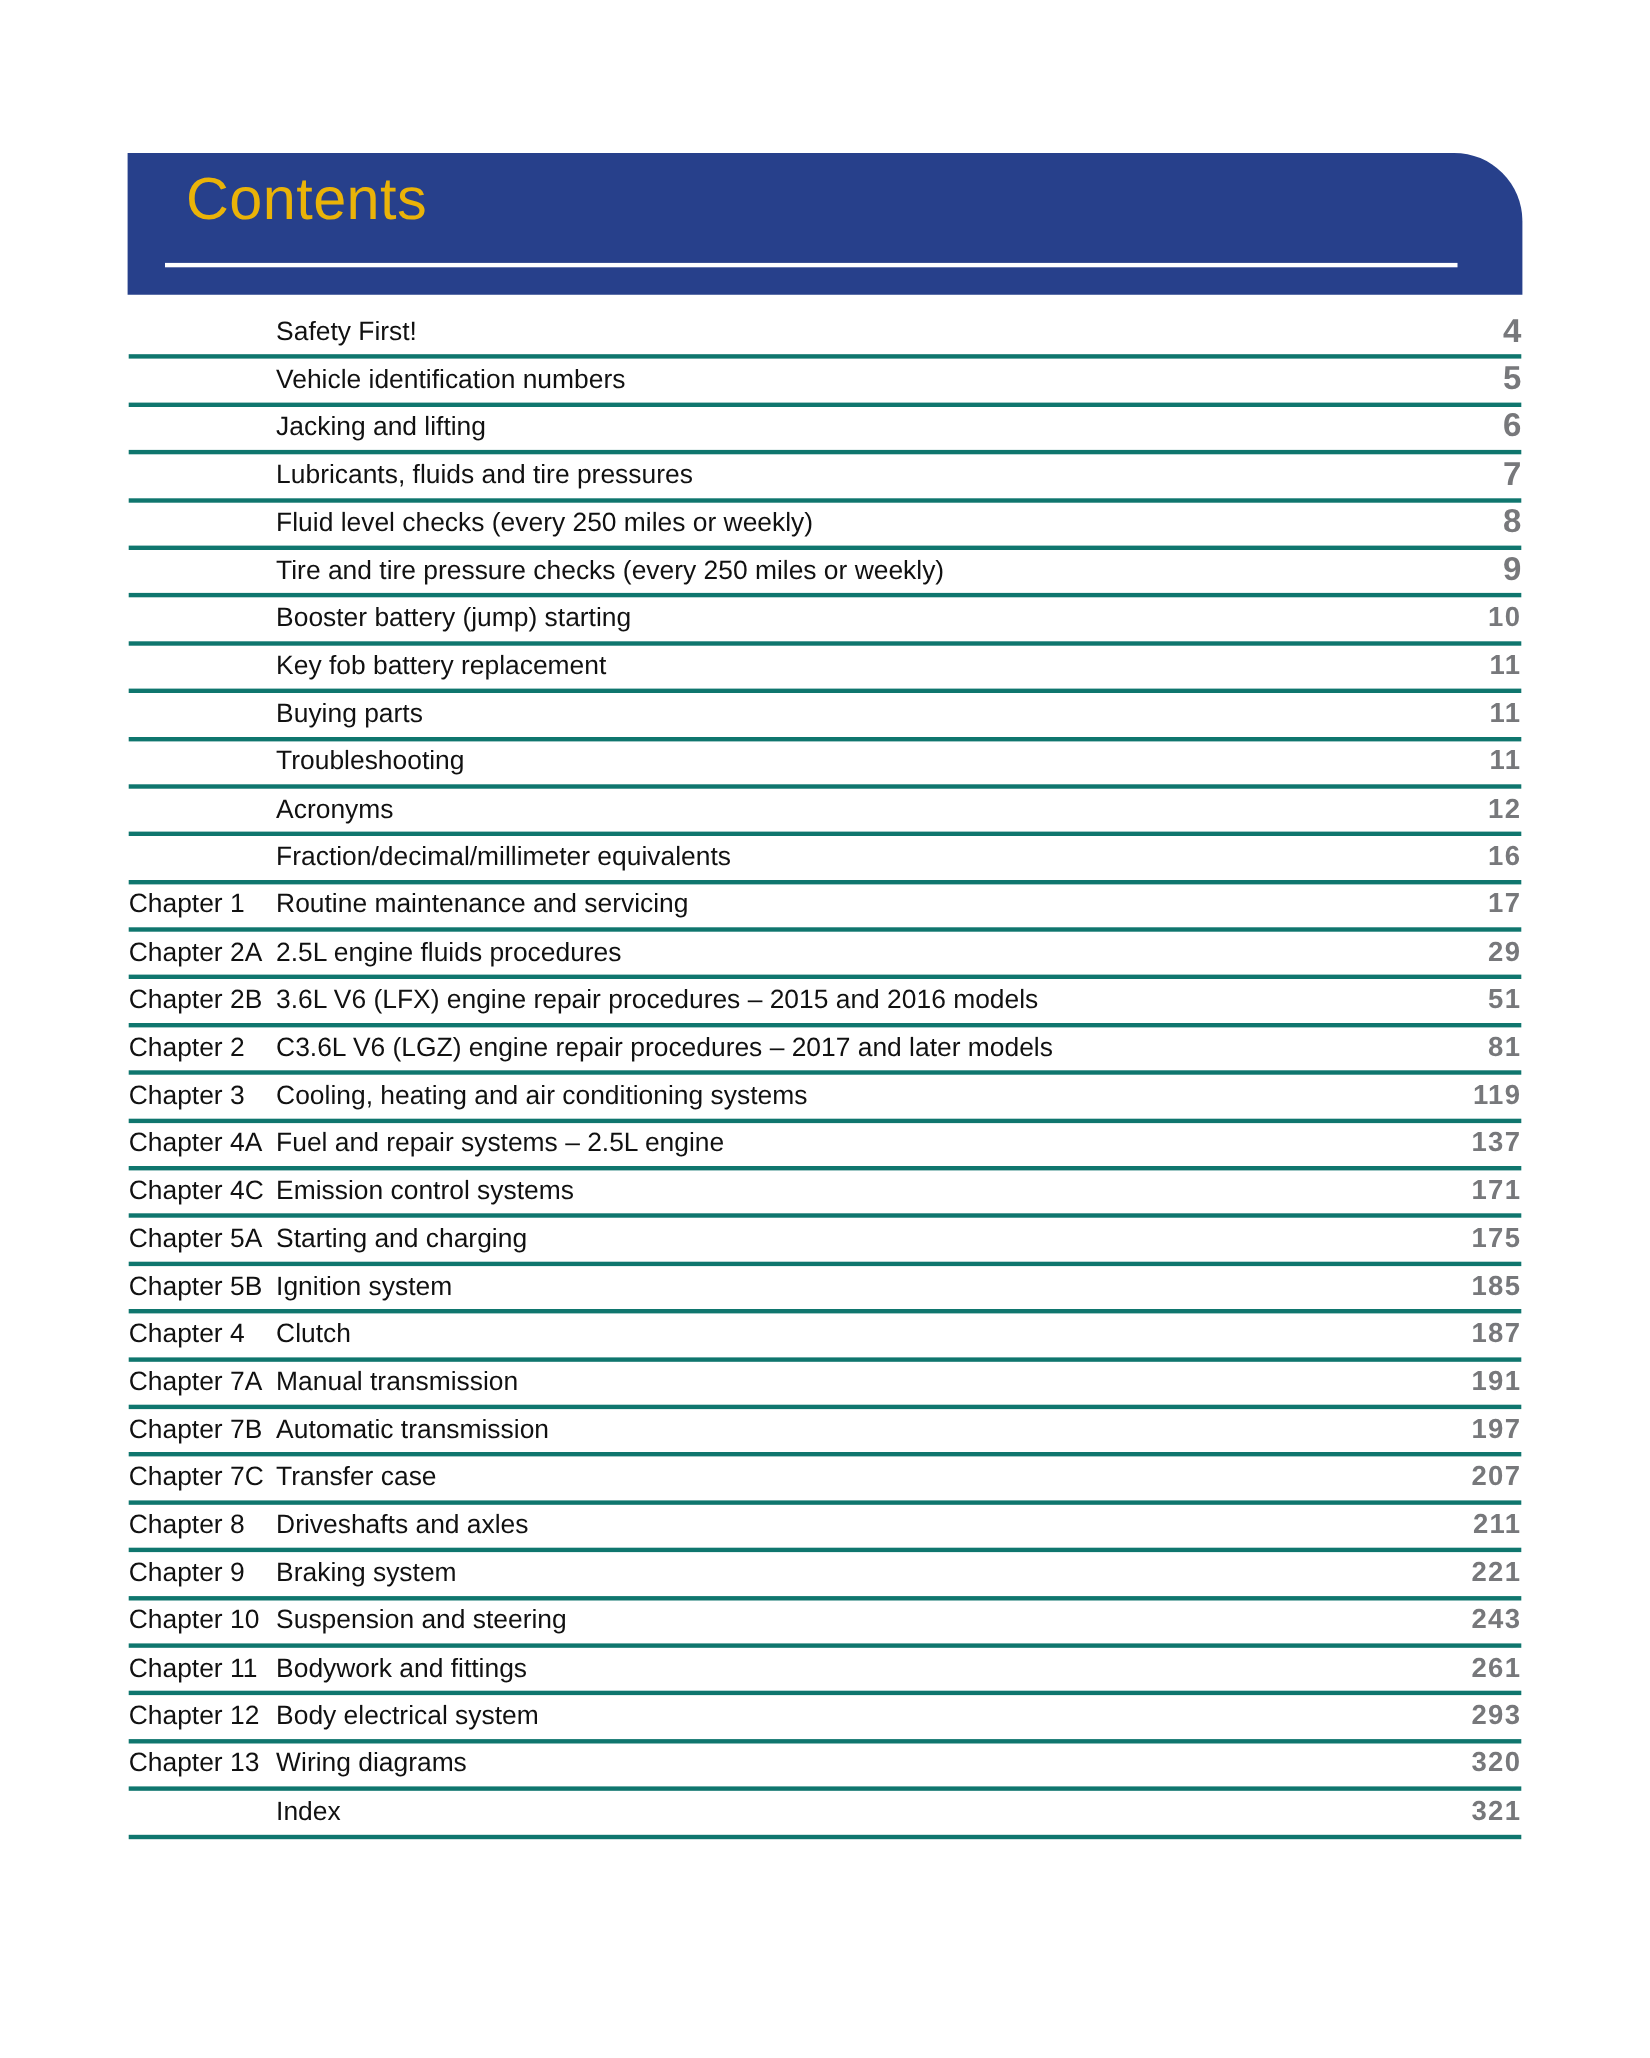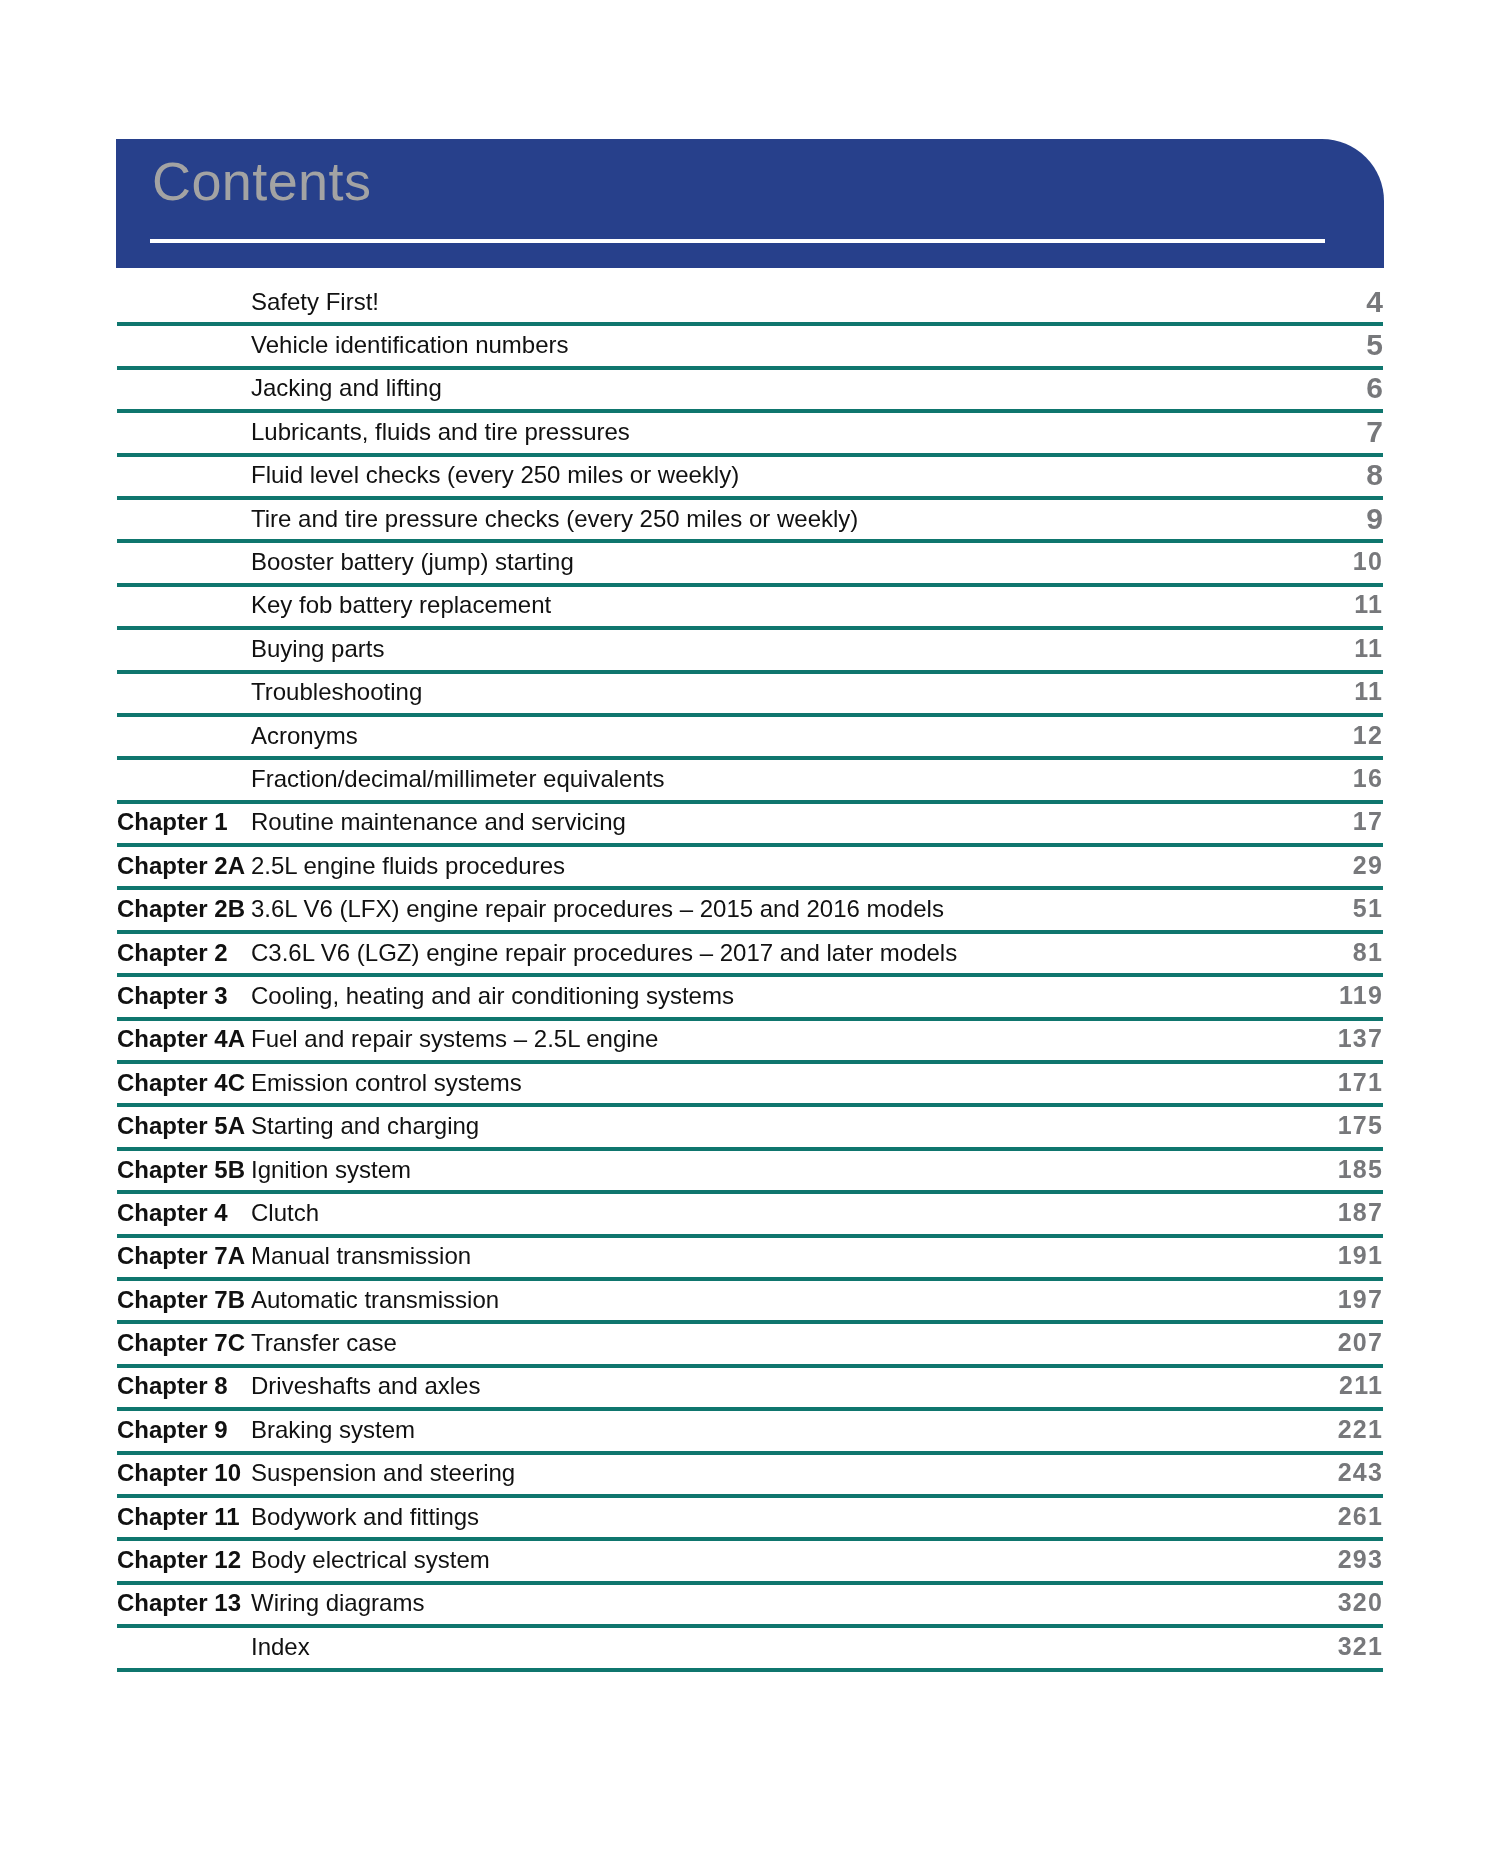--- a/index.html
+++ b/index.html
@@ -22,23 +22,23 @@
     left: 116px;
     top: 139px;
     width: 1268px;
     height: 129px;
     background: #27408B;
     border-top-right-radius: 62px;
     box-sizing: border-box;
   }
   #header-title {
     position: absolute;
-    left: 36px;
+    left: 53px;
     top: 14px;
-    color: #a3a3a3;
+    color: #eab308;
     font-size: 54px;
     font-weight: 400;
     letter-spacing: 0.4px;
     line-height: 1.05;
     white-space: nowrap;
   }
   #header-rule {
     position: absolute;
     left: 34px;
     top: 100px;
@@ -66,21 +66,21 @@
     border-top: none;
   }
   .chapter-label {
     position: absolute;
     left: 0px;
     top: 50%;
     transform: translateY(-52%);
     width: 160px;
     font-size: 24px;
     color: #111111;
-    font-weight: 700;
+    font-weight: 400;
     white-space: nowrap;
   }
   .entry-title {
     position: absolute;
     left: 134px;
     top: 50%;
     transform: translateY(-52%);
     font-size: 24px;
     color: #111111;
     font-weight: 400;

